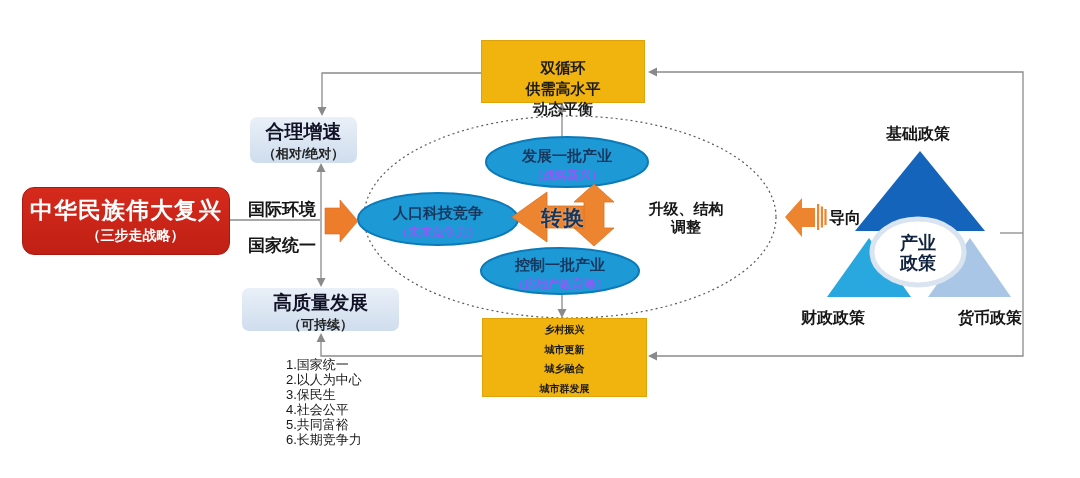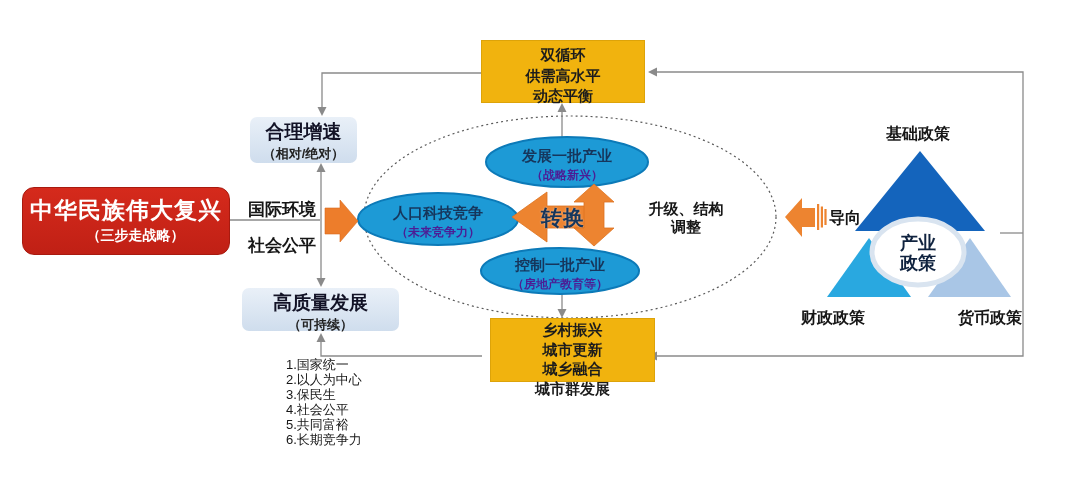--- a/index.html
+++ b/index.html
@@ -19,29 +19,29 @@
 
   
   .lb-box{background:linear-gradient(#e9f0f8,#cfdded);border-radius:7px;color:#14142b;}
   .lb-box .t1{font-size:19px;font-weight:bold;margin-top:2px;color:#121226;}
   .lb-box .t2{font-size:13px;font-weight:bold;color:#222;}
   .growth{left:250px;top:117px;width:107px;height:46px;}
   .quality{left:242px;top:288px;width:157px;height:43px;}
 
   
   .yellow-box{background:#f1b30e;border:1px solid #dda309;color:#1c1c1c;font-weight:bold;}
-  .ybox-top{left:481px;top:40px;width:164px;height:63px;font-size:15px;line-height:20.5px;padding-top:4px;box-sizing:border-box;}
-  .ybox-bottom{left:482px;top:318px;width:165px;height:64px;font-size:15px;line-height:19.5px;padding-top:1px;box-sizing:border-box;margin-left:8px;}
+  .ybox-top{left:481px;top:40px;width:164px;height:63px;font-size:15px;line-height:20.5px;padding-top:17px;box-sizing:border-box;}
+  .ybox-bottom{left:482px;top:318px;width:165px;height:79px;font-size:10px;line-height:19.5px;padding-top:1px;box-sizing:border-box;}
 
   
   .blabel{font-size:17px;font-weight:bold;color:#161616;}
 
   
   .e-title{font-size:15px;font-weight:bold;color:#16365c;}
-  .e-sub{font-size:12px;font-weight:bold;color:#4c1d95;}
+  .e-sub{font-size:12px;font-weight:bold;color:#8b5cf6;}
 
   .transform{font-size:21px;font-weight:bold;color:#16365c;letter-spacing:1px;text-shadow:0 0 2px rgba(255,255,255,.55);}
   .upgrade{font-size:15px;font-weight:bold;color:#161616;line-height:17.5px;}
   .guide{font-size:16px;font-weight:bold;color:#161616;}
 
   .policy-label{font-size:16px;font-weight:bold;color:#161616;}
   .circle-label{font-size:18px;font-weight:bold;color:#10233f;line-height:20px;}
 
   .goal-list{font-size:13px;color:#161616;line-height:15.1px;}
 </style>
@@ -112,21 +112,21 @@
   <div class="abs ctr lb-box growth">
     <div class="t1">合理增速</div>
     <div class="t2">（相对/绝对）</div>
   </div>
   <div class="abs ctr lb-box quality">
     <div class="t1">高质量发展</div>
     <div class="t2">（可持续）</div>
   </div>
 
   <div class="abs ctr blabel" style="left:247px;top:198px;width:70px;">国际环境</div>
-  <div class="abs ctr blabel" style="left:247px;top:234px;width:70px;">社会公平</div>
+  <div class="abs ctr blabel" style="left:247px;top:234px;width:70px;">国家统一</div>
 
   <div class="abs ctr yellow-box ybox-top">
     <div>双循环</div>
     <div>供需高水平</div>
     <div>动态平衡</div>
   </div>
 
   <div class="abs ctr yellow-box ybox-bottom">
     <div>乡村振兴</div>
     <div>城市更新</div>

